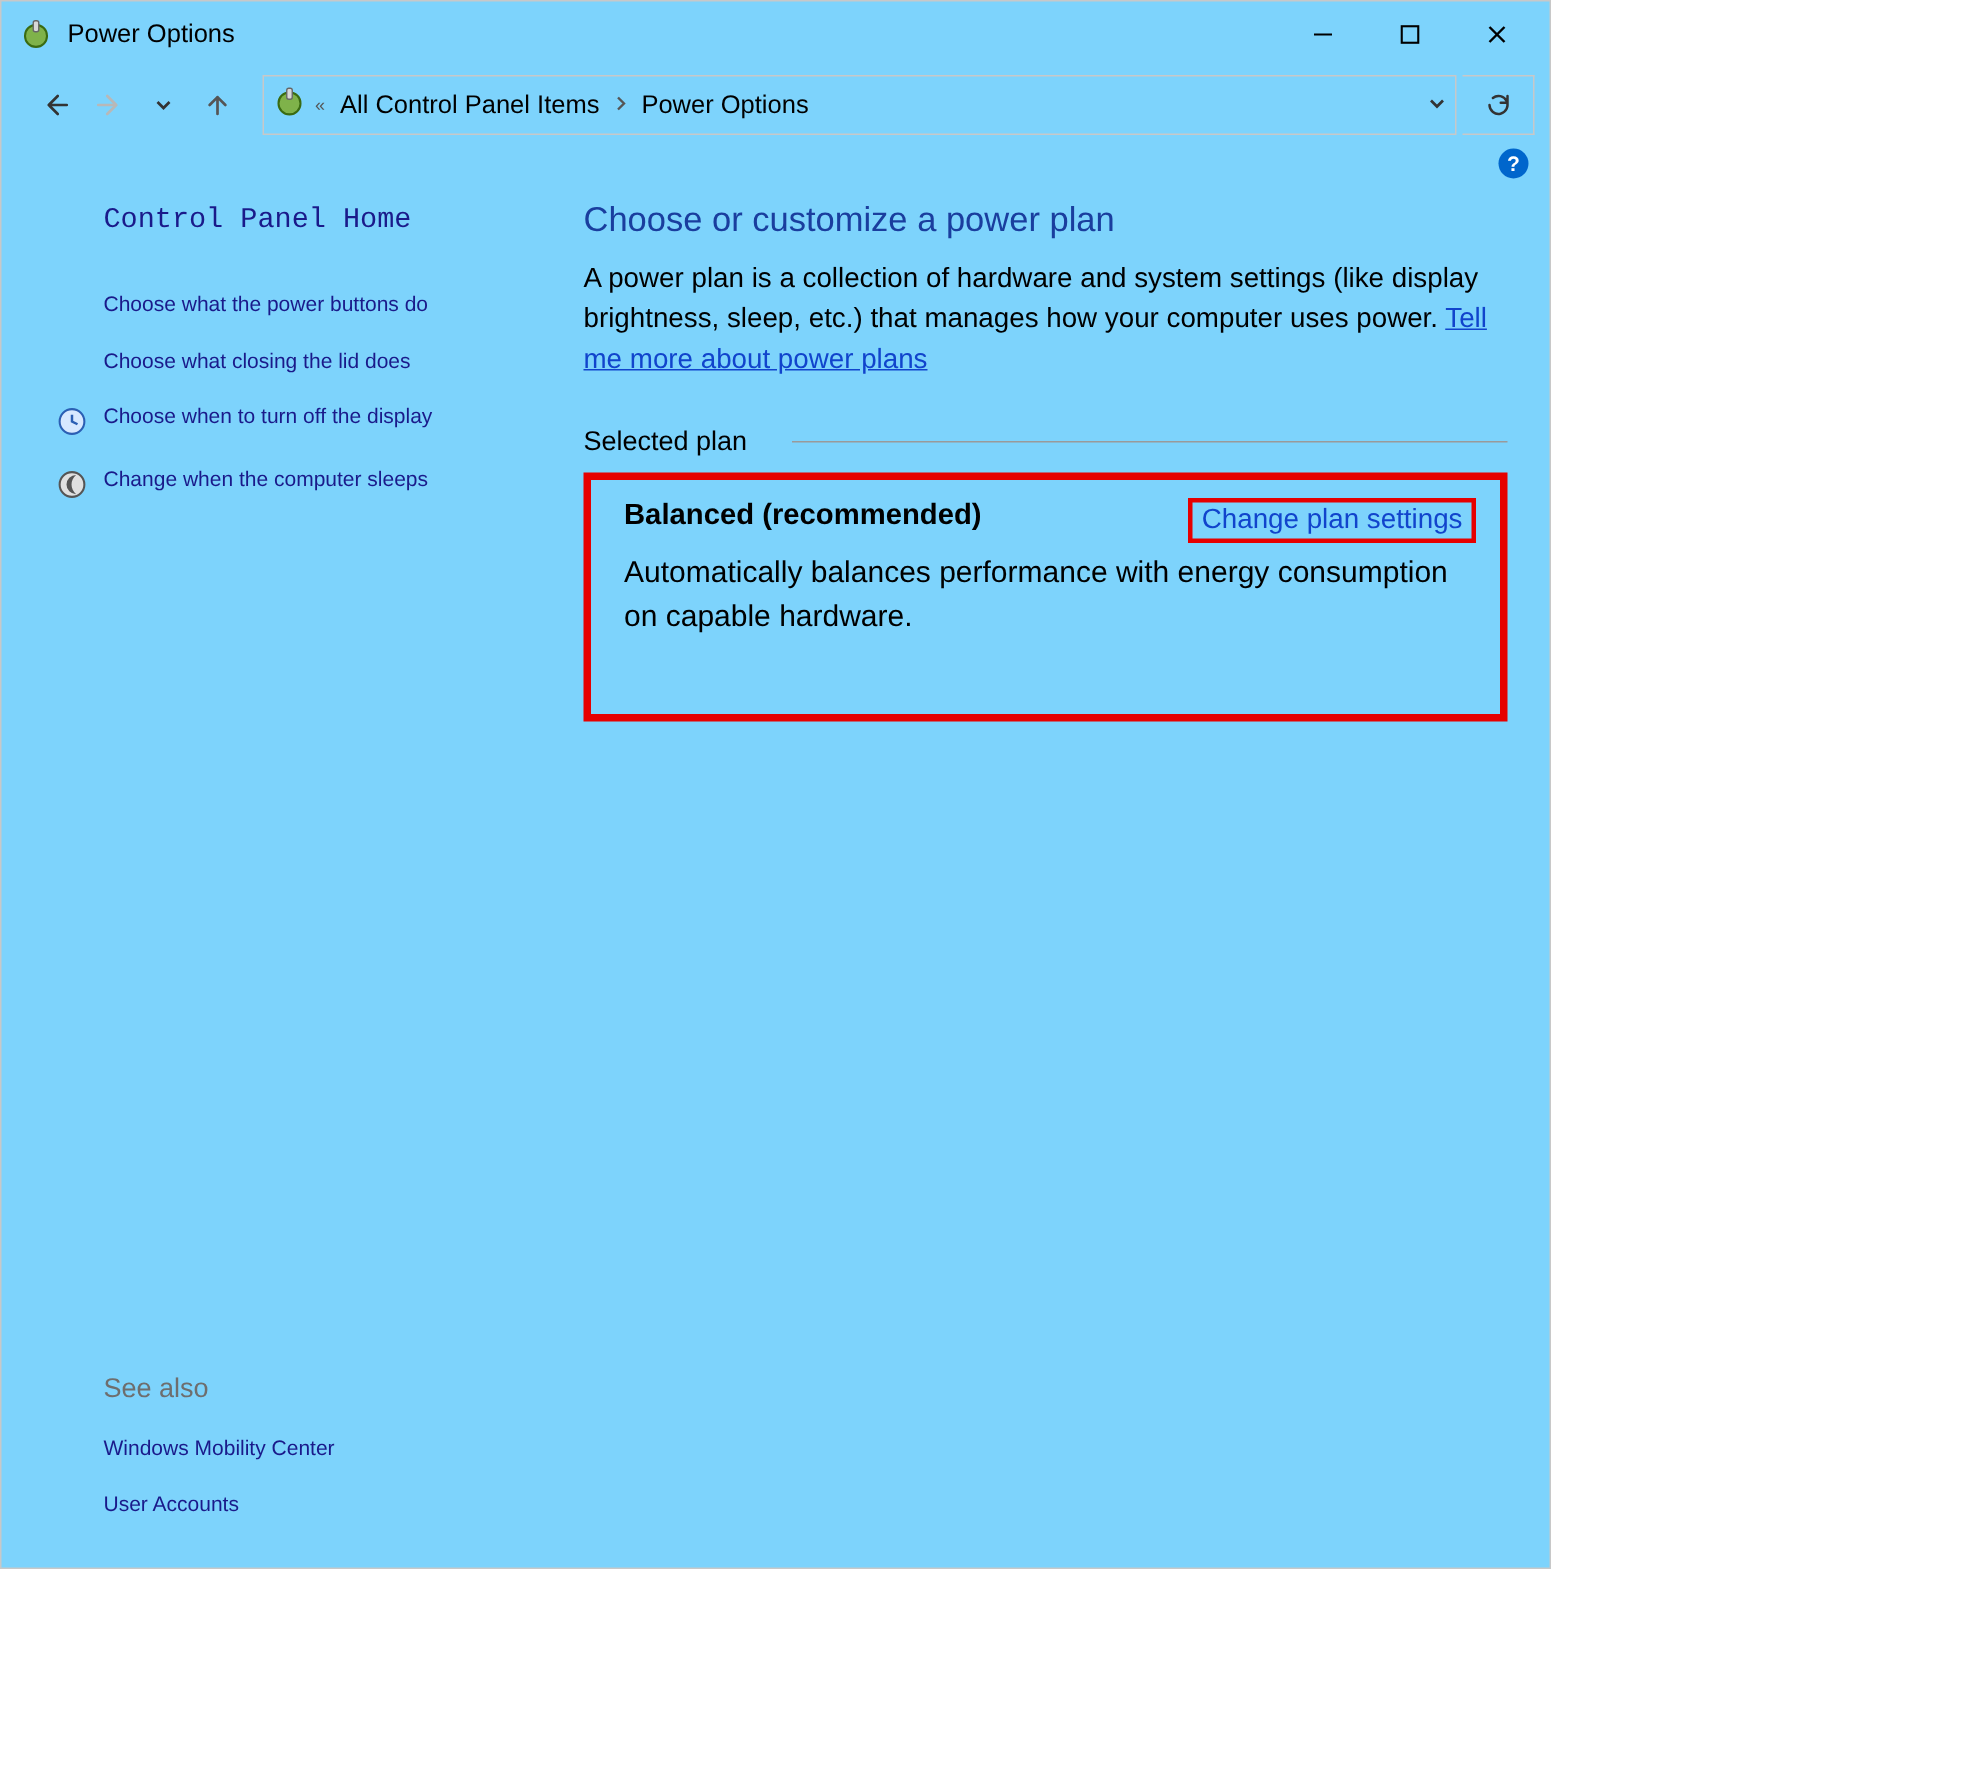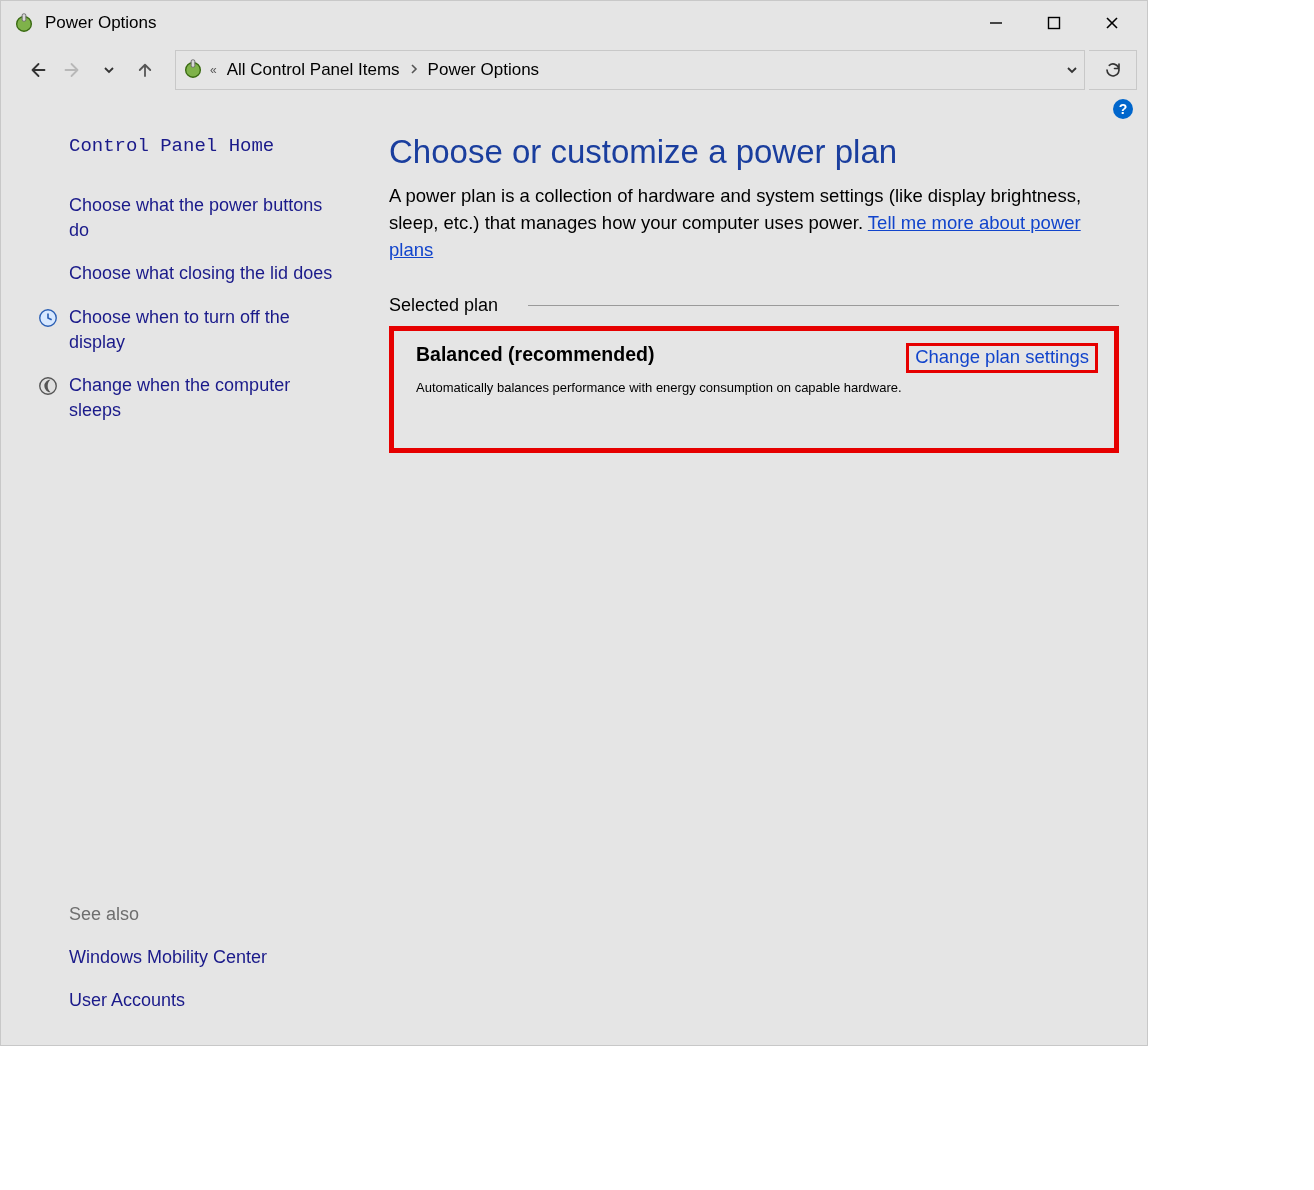--- a/index.html
+++ b/index.html
@@ -5,24 +5,24 @@
   * { box-sizing: border-box; margin: 0; padding: 0; }
   body {
     font-family: "Segoe UI", Tahoma, sans-serif;
     font-size: 15px;
     background: #fff;
     color: #000;
     width: 1314px;
     height: 1190px;
   }
   .window {
-    width: 1148px;
+    width: 1034px;
     height: 1046px;
     border: 1px solid #c8c8c8;
-    background: #e5e5e5;
+    background: #7dd3fc;
     position: relative;
   }
   
   .titlebar {
     height: 44px;
     display: flex;
     align-items: center;
     padding: 0 6px 0 12px;
   }
   .titlebar .app-icon {
@@ -112,21 +112,21 @@
     height: calc(100% - 124px);
     padding: 0 16px 16px 16px;
   }
   .sidebar {
     width: 346px;
     padding: 10px 20px 10px 20px;
     display:flex; flex-direction:column;
   }
   .sidebar-link {
     color:#1a1a8a;
-    font-size: 18px;
+    font-size: 14px;
     margin-bottom: 18px;
     line-height: 1.4;
     display:flex;
     align-items:flex-start;
     gap:10px;
     cursor:pointer;
   }
   .sidebar-link .ic {
     width:22px;height:22px;flex-shrink:0;
     display:flex;align-items:center;justify-content:center;
@@ -148,21 +148,21 @@
     margin-bottom: 20px;
     padding-left: 32px;
   }
   .main {
     flex:1;
     padding: 8px 12px 12px 26px;
   }
   .main h1 {
     color:#1a3e9e;
     font-weight:400;
-    font-size: 33px;
+    font-size: 23px;
     margin-bottom: 12px;
   }
   .main .desc {
     font-size: 18.5px;
     line-height: 1.45;
     margin-bottom: 32px;
   }
   .main .desc a { color:#1144cc; text-decoration:underline; }
   .section-row {
     display:flex;align-items:center;gap:30px;margin-bottom:10px;
@@ -178,21 +178,21 @@
     display:flex; align-items:flex-start; justify-content:space-between;
     margin-bottom: 6px;
   }
   .plan-name { font-weight:700; font-size:19.5px; }
   .change-link {
     color:#1144cc; font-size:18.5px;
     border: 3px solid #e60000;
     padding: 0px 6px 2px 6px;
     cursor:pointer;
   }
-  .plan-desc { font-size:13px; line-height:1.45; }
+  .plan-desc { font-size:20px; line-height:1.45; }
 </style>
 </head>
 <body>
 
 <div class="window">
 
   <div class="titlebar">
     <span class="app-icon">
       <svg viewBox="0 0 24 24">
           <circle cx="12" cy="13" r="8" fill="#7fb24a" stroke="#3a6b12" stroke-width="1.5"></circle>

